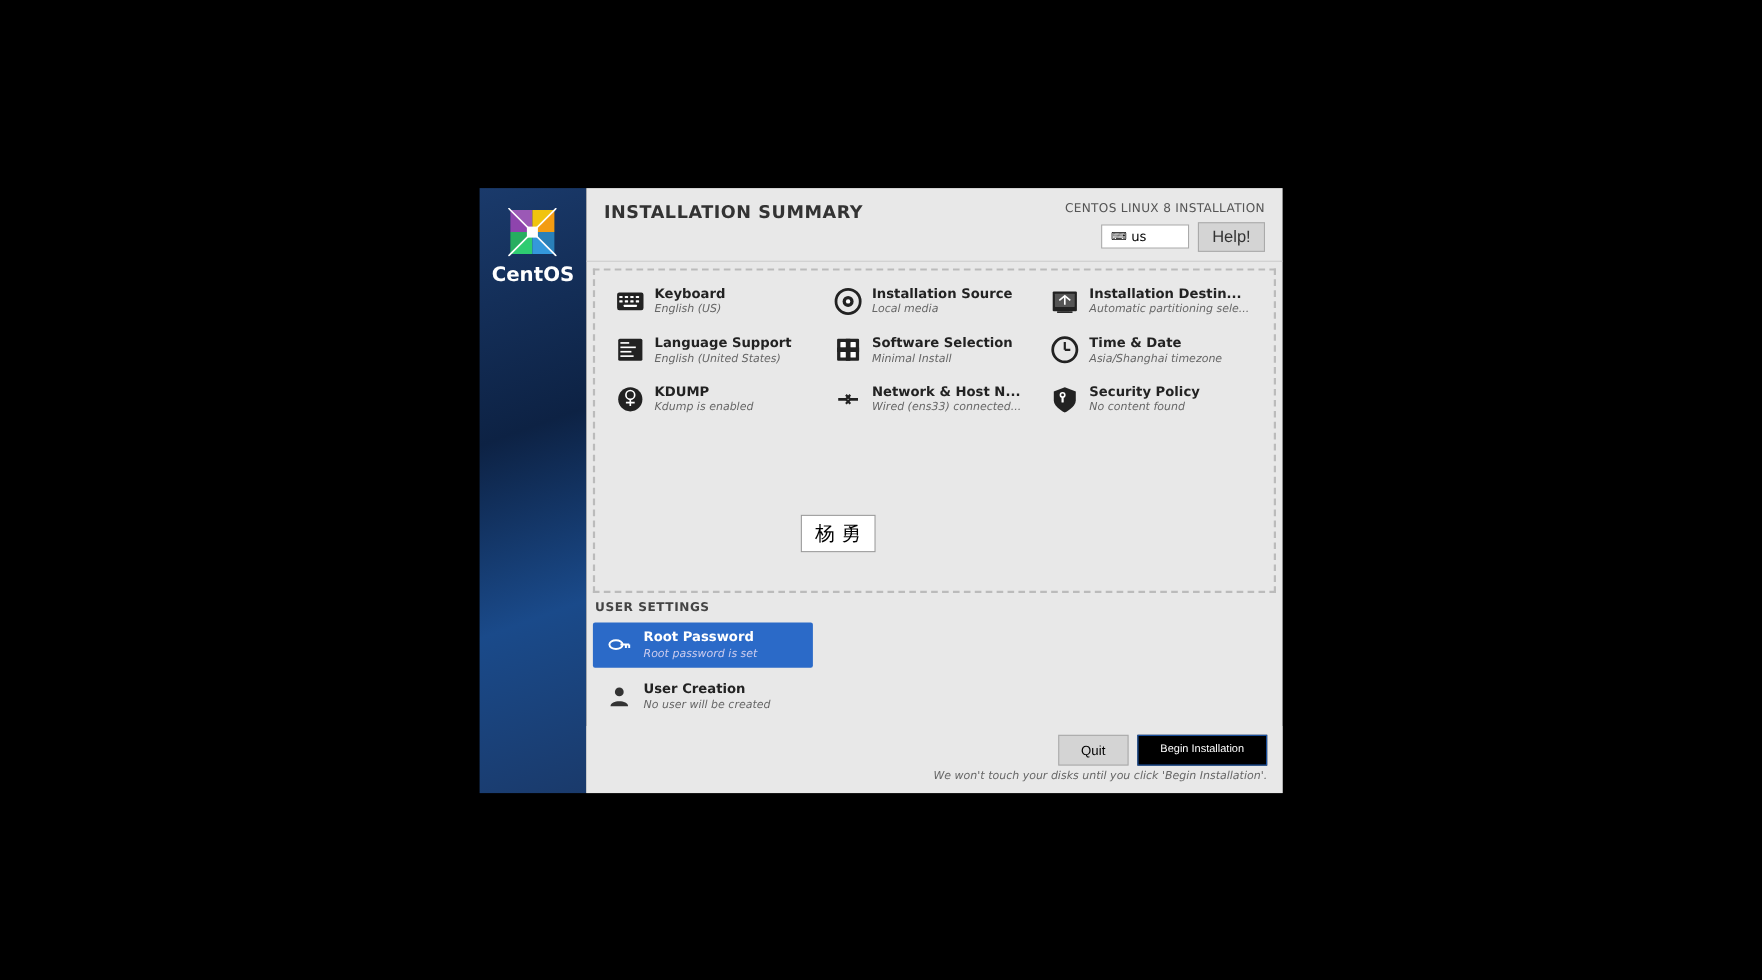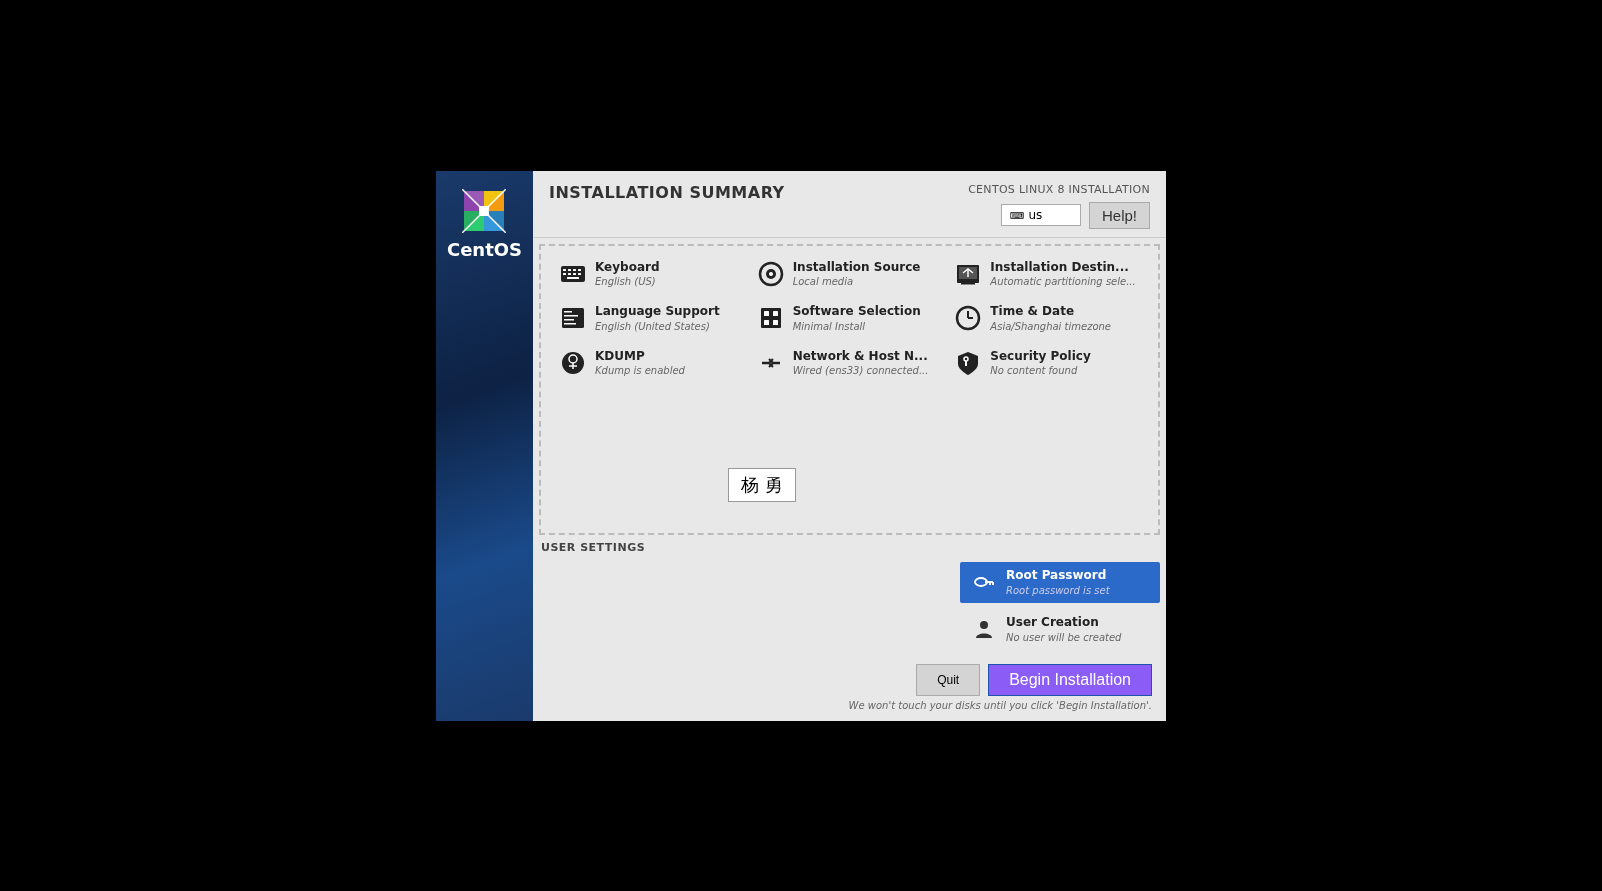--- a/index.html
+++ b/index.html
@@ -182,21 +182,20 @@
       text-transform: uppercase;
       margin-bottom: 8px;
       letter-spacing: 0.5px;
       padding: 0 2px;
     }
 
     .user-items {
       display: flex;
       flex-direction: column;
       gap: 6px;
-      align-items: flex-end;
     }
 
     .user-item {
       display: flex;
       align-items: center;
       gap: 8px;
       padding: 6px 10px;
       cursor: pointer;
       border-radius: 2px;
       width: 200px;
@@ -248,24 +247,24 @@
     .quit-button {
       background: #d4d4d4;
       border: 1px solid #aaa;
       padding: 6px 20px;
       font-size: 12px;
       cursor: pointer;
       color: #000000;
     }
 
     .begin-button {
-      background: #8b5cf6;
+      background: #000000;
       border: 1px solid #1a55aa;
       padding: 6px 20px;
-      font-size: 16px;
+      font-size: 10px;
       cursor: pointer;
       color: #fff;
     }
 
     .footer-note {
       font-size: 10px;
       color: #666;
       font-style: italic;
     }
 

